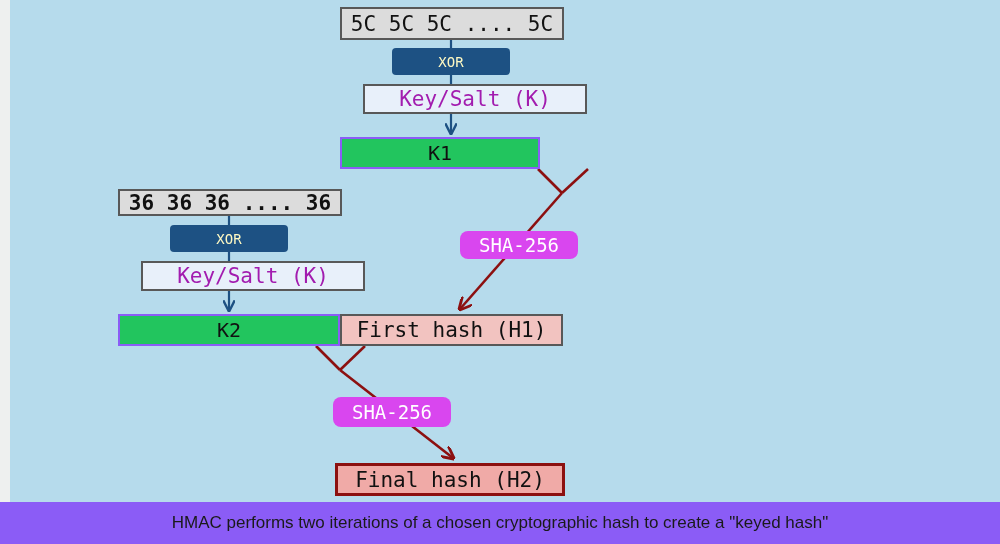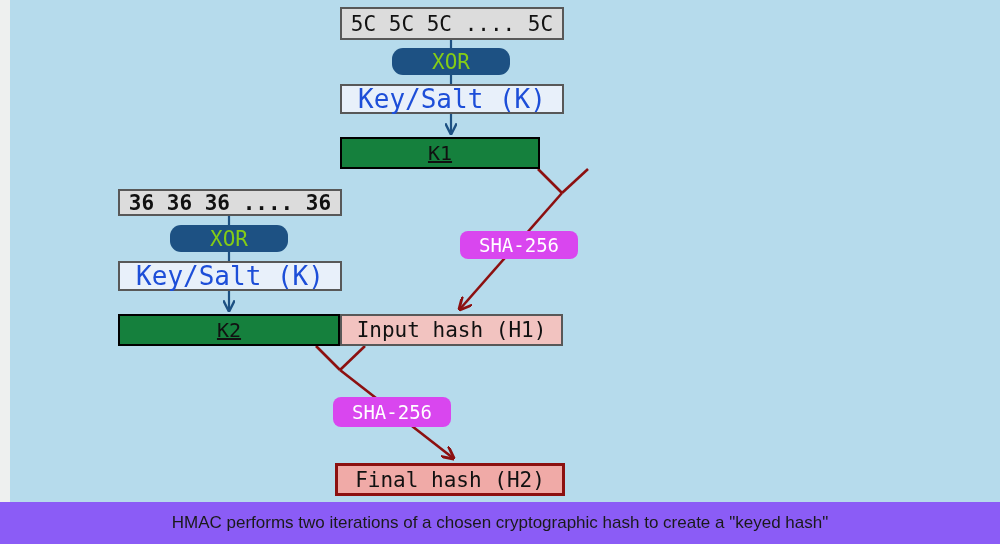--- a/index.html
+++ b/index.html
@@ -58,40 +58,40 @@
     background: #dcdcdc;
     border: 2px solid #585858;
     color: #111111;
     font-size: 21px;
   }
 
   
   .key-box {
     background: #e8f0fa;
     border: 2px solid #585858;
-    color: #1d4ed8;
-    font-size: 26px;
+    color: #a21caf;
+    font-size: 21px;
+    margin-left: 23px;
   }
 
   
   .xor-pill {
     background: #1d5183;
     border: none;
-    border-radius: 11px;
-    color: #84cc16;
-    font-size: 21px;
+    border-radius: 4px;
+    color: #fef9c3;
+    font-size: 14px;
   }
 
   
   .k-box {
-    background: #15803d;
-    border: 2px solid #000000;
+    background: #22c55e;
+    border: 2px solid #8b5cf6;
     color: #111111;
     font-size: 20px;
-    text-decoration: underline;
   }
 
   
   .data-box {
     background: #f2c3c0;
     border: 2px solid #585858;
     color: #111111;
     font-size: 21px;
   }
 
@@ -205,21 +205,21 @@
     <div class="hash-pill" style="left:450px; top:231px; width:118px; height:28px;">SHA-256</div>
 
     <div class="node pad-box" style="left:108px; top:189px; width:224px; height:27px;font-weight:bold;">36 36 36 .... 36</div>
 
     <div class="node xor-pill" style="left:160px; top:225px; width:118px; height:27px;">XOR</div>
 
     <div class="node key-box" style="left:108px; top:261px; width:224px; height:30px;">Key/Salt (K)</div>
 
     <div class="node k-box" style="left:108px; top:314px; width:222px; height:32px;">K2</div>
 
-    <div class="node data-box" style="left:330px; top:314px; width:223px; height:32px;">Input hash (H1)</div>
+    <div class="node data-box" style="left:330px; top:314px; width:223px; height:32px;">First hash (H1)</div>
 
     <div class="hash-pill" style="left:323px; top:397px; width:118px; height:30px;">SHA-256</div>
 
     <div class="node final-box" style="left:325px; top:463px; width:230px; height:33px;">Final hash (H2)</div>
 
   </div>
 
   <div id="caption">
     <span>HMAC performs two iterations of a chosen cryptographic hash to create a "keyed hash"</span>
   </div>

